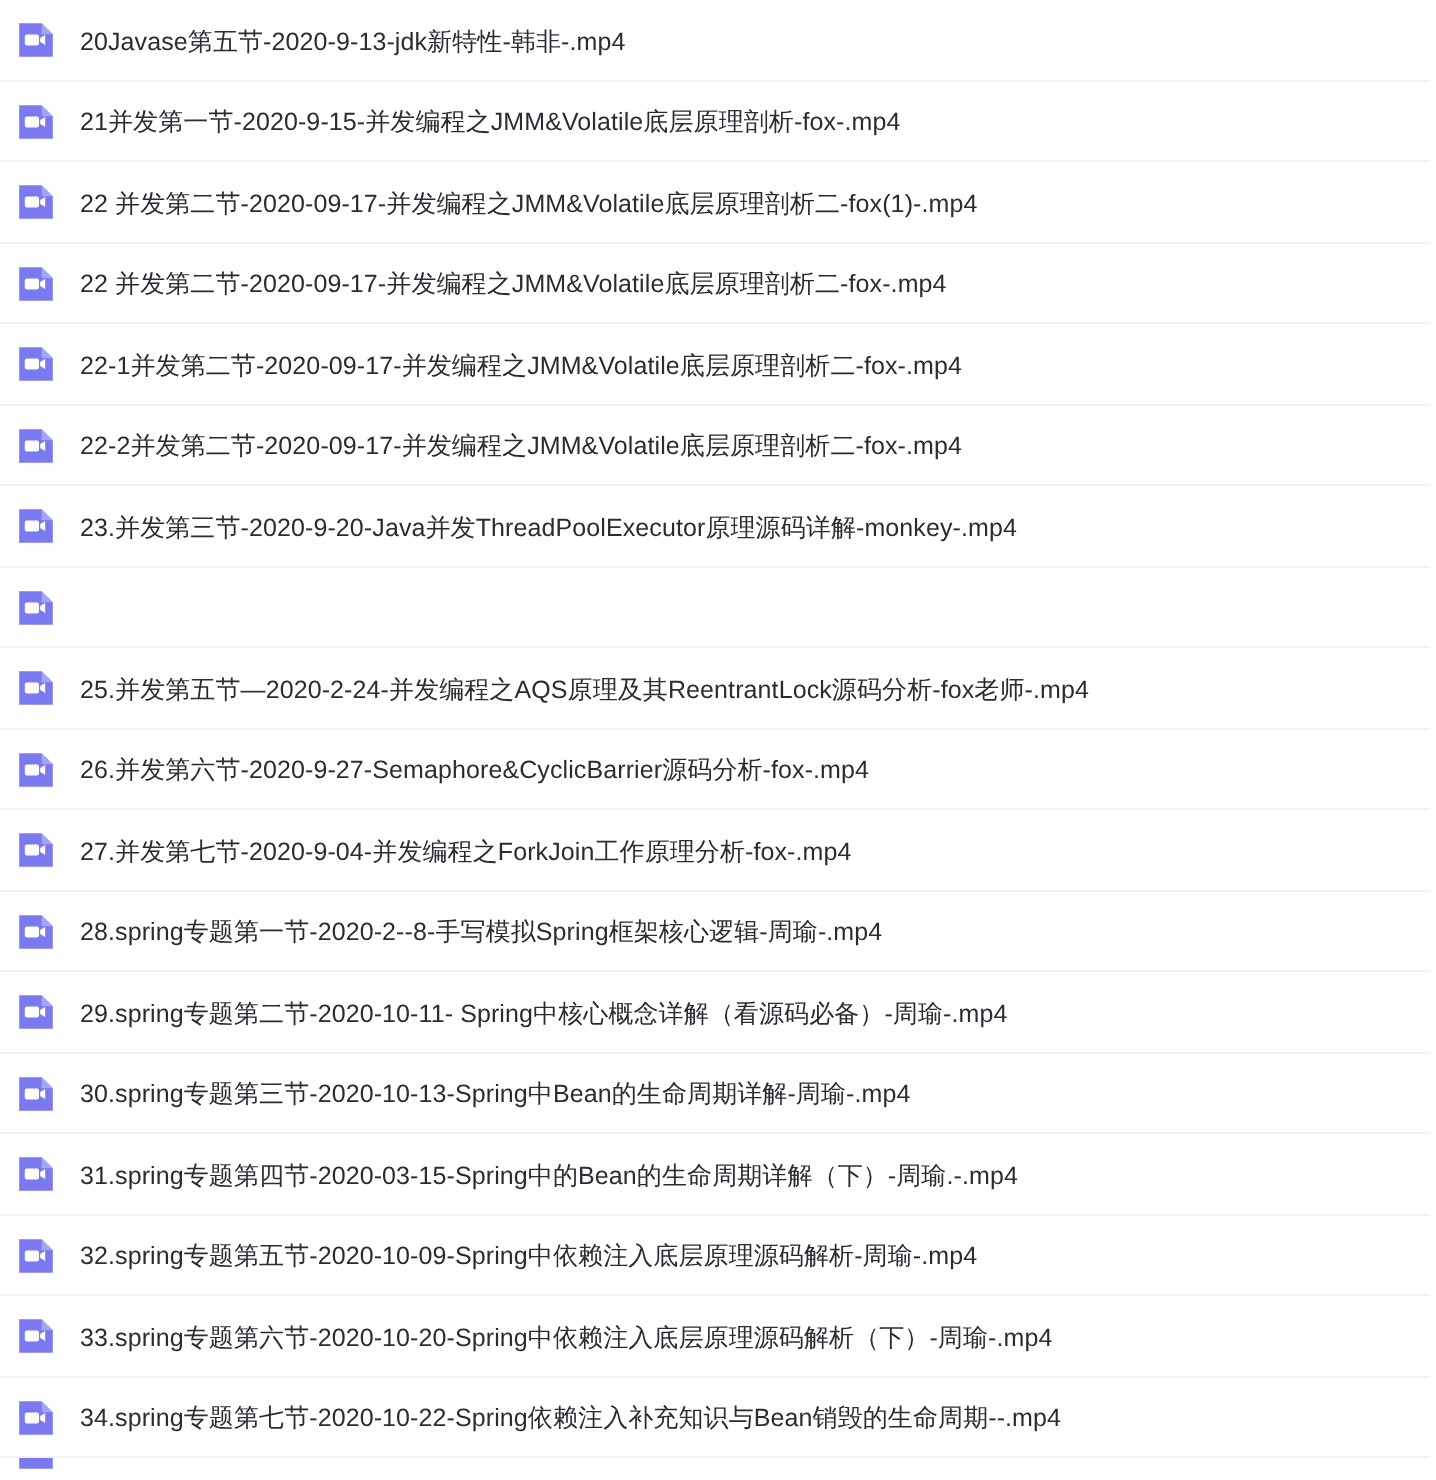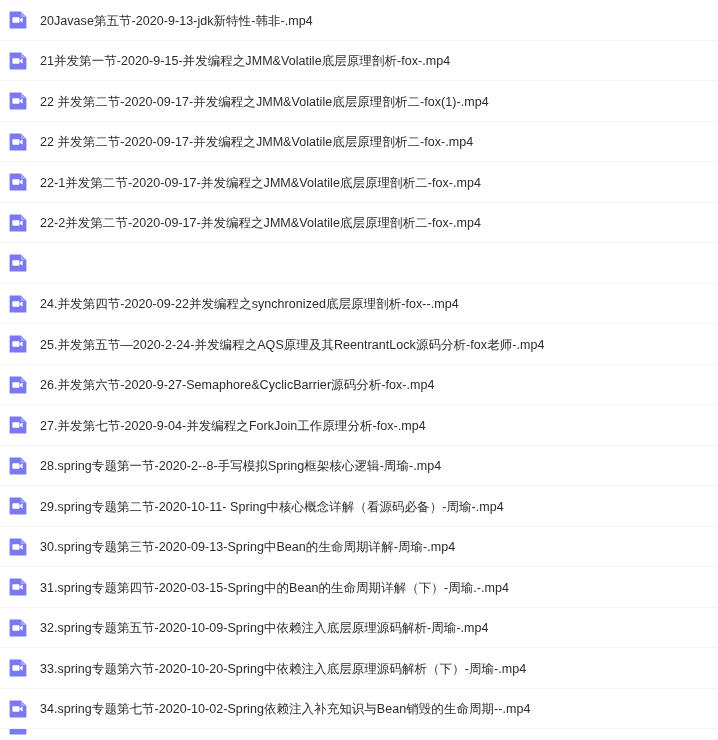--- a/index.html
+++ b/index.html
@@ -151,31 +151,31 @@
   </li>
     <li class="file-row">
     <span class="file-icon">
       <svg viewBox="0 0 20 20" xmlns="http://www.w3.org/2000/svg" aria-hidden="true">
         <path d="M1.6 1.6 h11.2 L18.4 7.1 V18.4 H1.6 Z" fill="#7b79ef"></path>
         <path d="M12.8 1.6 L18.4 7.1 H12.8 Z" fill="#a6a4f5"></path>
         <rect x="4.4" y="7.3" width="7.1" height="5.4" rx="0.9" fill="#ffffff"></rect>
         <path d="M12.1 9.0 L14.6 7.5 V12.5 L12.1 11.0 Z" fill="#ffffff"></path>
       </svg>
     </span>
-  </li>
-    <li class="file-row">
-    <span class="file-icon">
-      <svg viewBox="0 0 20 20" xmlns="http://www.w3.org/2000/svg" aria-hidden="true">
-        <path d="M1.6 1.6 h11.2 L18.4 7.1 V18.4 H1.6 Z" fill="#7b79ef"></path>
-        <path d="M12.8 1.6 L18.4 7.1 H12.8 Z" fill="#a6a4f5"></path>
-        <rect x="4.4" y="7.3" width="7.1" height="5.4" rx="0.9" fill="#ffffff"></rect>
-        <path d="M12.1 9.0 L14.6 7.5 V12.5 L12.1 11.0 Z" fill="#ffffff"></path>
-      </svg>
-    </span>
-    <span class="file-name">24.并发第四节-2020-09-22并发编程之synchronized底层原理剖析-fox--.mp4</span>
+    <span class="file-name">23.并发第三节-2020-9-20-Java并发ThreadPoolExecutor原理源码详解-monkey-.mp4</span>
+  </li>
+    <li class="file-row">
+    <span class="file-icon">
+      <svg viewBox="0 0 20 20" xmlns="http://www.w3.org/2000/svg" aria-hidden="true">
+        <path d="M1.6 1.6 h11.2 L18.4 7.1 V18.4 H1.6 Z" fill="#7b79ef"></path>
+        <path d="M12.8 1.6 L18.4 7.1 H12.8 Z" fill="#a6a4f5"></path>
+        <rect x="4.4" y="7.3" width="7.1" height="5.4" rx="0.9" fill="#ffffff"></rect>
+        <path d="M12.1 9.0 L14.6 7.5 V12.5 L12.1 11.0 Z" fill="#ffffff"></path>
+      </svg>
+    </span>
   </li>
     <li class="file-row">
     <span class="file-icon">
       <svg viewBox="0 0 20 20" xmlns="http://www.w3.org/2000/svg" aria-hidden="true">
         <path d="M1.6 1.6 h11.2 L18.4 7.1 V18.4 H1.6 Z" fill="#7b79ef"></path>
         <path d="M12.8 1.6 L18.4 7.1 H12.8 Z" fill="#a6a4f5"></path>
         <rect x="4.4" y="7.3" width="7.1" height="5.4" rx="0.9" fill="#ffffff"></rect>
         <path d="M12.1 9.0 L14.6 7.5 V12.5 L12.1 11.0 Z" fill="#ffffff"></path>
       </svg>
     </span>
@@ -227,21 +227,21 @@
   </li>
     <li class="file-row">
     <span class="file-icon">
       <svg viewBox="0 0 20 20" xmlns="http://www.w3.org/2000/svg" aria-hidden="true">
         <path d="M1.6 1.6 h11.2 L18.4 7.1 V18.4 H1.6 Z" fill="#7b79ef"></path>
         <path d="M12.8 1.6 L18.4 7.1 H12.8 Z" fill="#a6a4f5"></path>
         <rect x="4.4" y="7.3" width="7.1" height="5.4" rx="0.9" fill="#ffffff"></rect>
         <path d="M12.1 9.0 L14.6 7.5 V12.5 L12.1 11.0 Z" fill="#ffffff"></path>
       </svg>
     </span>
-    <span class="file-name">30.spring专题第三节-2020-09-13-Spring中Bean的生命周期详解-周瑜-.mp4</span>
+    <span class="file-name">30.spring专题第三节-2020-10-13-Spring中Bean的生命周期详解-周瑜-.mp4</span>
   </li>
     <li class="file-row">
     <span class="file-icon">
       <svg viewBox="0 0 20 20" xmlns="http://www.w3.org/2000/svg" aria-hidden="true">
         <path d="M1.6 1.6 h11.2 L18.4 7.1 V18.4 H1.6 Z" fill="#7b79ef"></path>
         <path d="M12.8 1.6 L18.4 7.1 H12.8 Z" fill="#a6a4f5"></path>
         <rect x="4.4" y="7.3" width="7.1" height="5.4" rx="0.9" fill="#ffffff"></rect>
         <path d="M12.1 9.0 L14.6 7.5 V12.5 L12.1 11.0 Z" fill="#ffffff"></path>
       </svg>
     </span>
@@ -271,21 +271,21 @@
   </li>
     <li class="file-row">
     <span class="file-icon">
       <svg viewBox="0 0 20 20" xmlns="http://www.w3.org/2000/svg" aria-hidden="true">
         <path d="M1.6 1.6 h11.2 L18.4 7.1 V18.4 H1.6 Z" fill="#7b79ef"></path>
         <path d="M12.8 1.6 L18.4 7.1 H12.8 Z" fill="#a6a4f5"></path>
         <rect x="4.4" y="7.3" width="7.1" height="5.4" rx="0.9" fill="#ffffff"></rect>
         <path d="M12.1 9.0 L14.6 7.5 V12.5 L12.1 11.0 Z" fill="#ffffff"></path>
       </svg>
     </span>
-    <span class="file-name">34.spring专题第七节-2020-10-02-Spring依赖注入补充知识与Bean销毁的生命周期--.mp4</span>
+    <span class="file-name">34.spring专题第七节-2020-10-22-Spring依赖注入补充知识与Bean销毁的生命周期--.mp4</span>
   </li>
     <li class="file-row partial">
     <span class="file-icon">
       <svg viewBox="0 0 20 20" xmlns="http://www.w3.org/2000/svg" aria-hidden="true">
         <path d="M1.6 1.6 h11.2 L18.4 7.1 V18.4 H1.6 Z" fill="#7b79ef"></path>
         <path d="M12.8 1.6 L18.4 7.1 H12.8 Z" fill="#a6a4f5"></path>
         <rect x="4.4" y="7.3" width="7.1" height="5.4" rx="0.9" fill="#ffffff"></rect>
         <path d="M12.1 9.0 L14.6 7.5 V12.5 L12.1 11.0 Z" fill="#ffffff"></path>
       </svg>
     </span>

